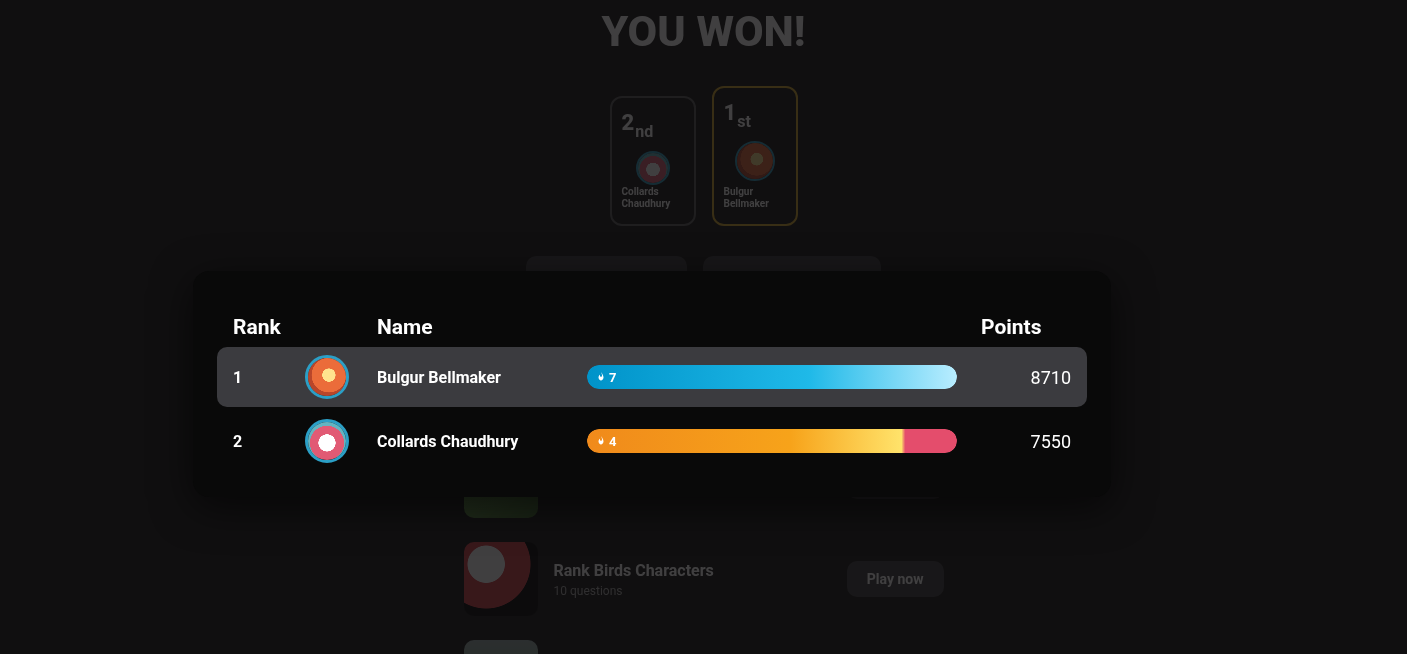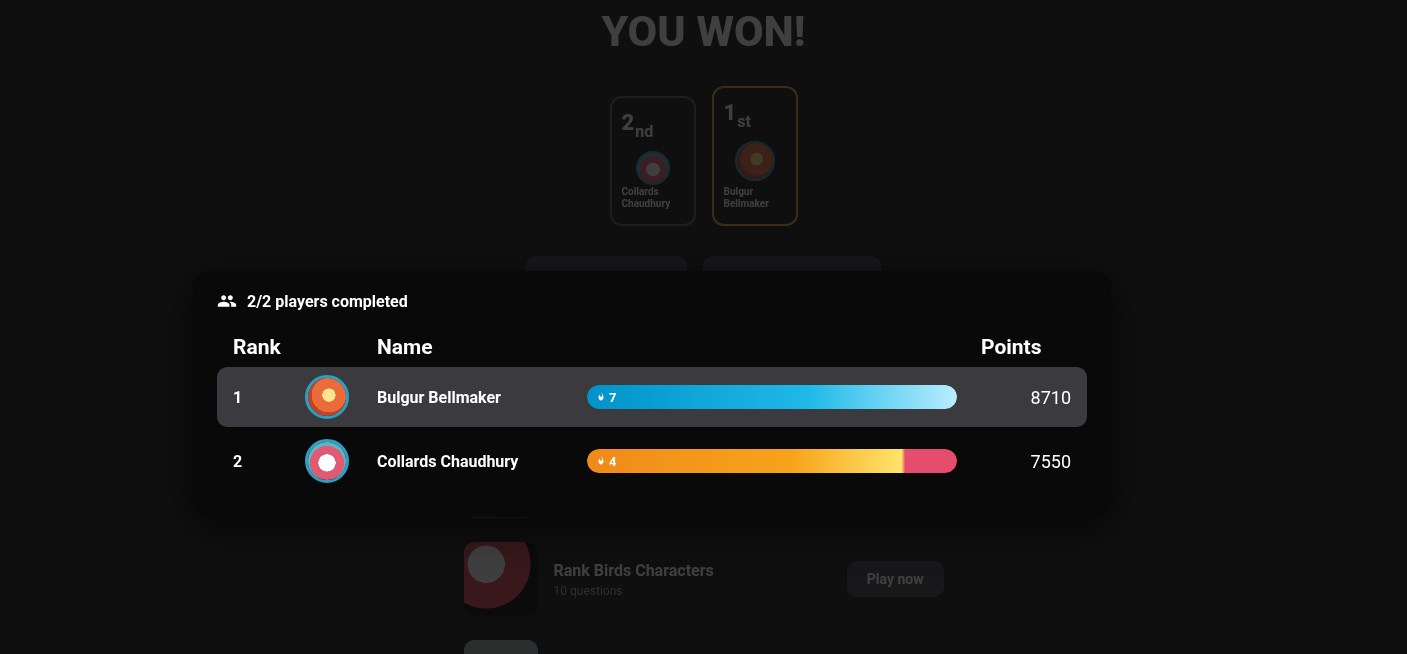--- a/index.html
+++ b/index.html
@@ -162,28 +162,20 @@
           <div class="quiz-title">Birds</div>
 
         </div>
         <button class="play-btn">Play now</button>
       </div>
     </div>
   </div>
 </div>
 
 <div class="modal">
-  <div class="modal-header">
-    <span class="users-icon">
-      <svg viewBox="0 0 24 24" fill="#fff">
-          <path d="M16 11c1.66 0 3-1.34 3-3s-1.34-3-3-3-3 1.34-3 3 1.34 3 3 3zm-8 0c1.66 0 3-1.34 3-3S9.66 5 8 5 5 6.34 5 8s1.34 3 3 3zm0 2c-2.33 0-7 1.17-7 3.5V19h14v-2.5C15 14.17 10.33 13 8 13zm8 0c-.29 0-.62.02-.97.05 1.16.84 1.97 1.97 1.97 3.45V19h6v-2.5c0-2.33-4.67-3.5-7-3.5z"></path>
-        </svg>
-    </span>
-    <span>2/2 players completed</span>
-  </div>
   <div class="header-row">
     <div class="col-rank">Rank</div>
     <div class="col-avatar"></div>
     <div class="col-name">Name</div>
     <div class="col-bar"></div>
     <div class="col-points">Points</div>
   </div>
   <div class="rows" id="rows">
       <div class="row me">
         <div class="rank-cell">1</div>

